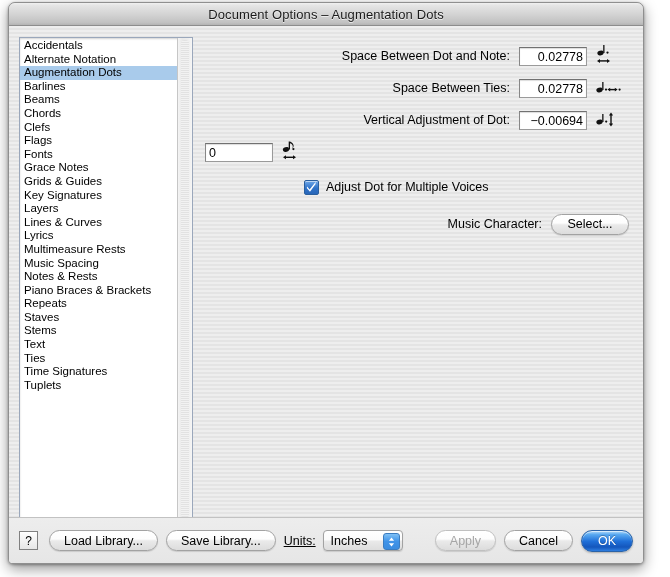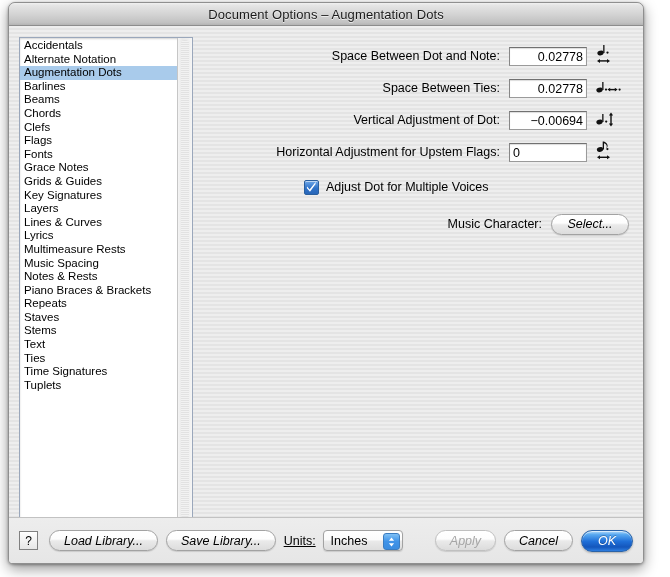--- a/index.html
+++ b/index.html
@@ -108,21 +108,21 @@
   }
   .row .label {
     flex: 1;
     text-align: right;
     font-size: 12.5px;
     color: #000;
     padding-right: 9px;
     white-space: nowrap;
   }
   .field {
-    width: 78px;
+    width: 68px;
     height: 19px;
     background: #fff;
     border: 1px solid #9a9a9a;
     border-top-color: #717171;
     border-left-color: #878787;
     box-shadow: inset 0 1px 1px rgba(0,0,0,0.14);
     font-size: 12.5px;
     color: #000;
     line-height: 19px;
     padding: 0 3px;
@@ -190,21 +190,20 @@
     height: 21px;
     padding: 0 14px;
     border-radius: 11px;
     background: linear-gradient(to bottom, #ffffff 0%, #fdfdfd 42%, #eaeaea 52%, #dcdcdc 100%);
     border: 1px solid #a2a2a2;
     box-shadow: 0 1px 1px rgba(0,0,0,0.13), inset 0 1px 0 #fff;
     font-size: 12.5px;
     color: #000;
     white-space: nowrap;
     box-sizing: border-box;
-    font-style: italic;
   }
   .pill.disabled { color: #a6a6a6; border-color: #c0c0c0; }
   .pill.default {
     background: linear-gradient(to bottom, #b6dcfb 0%, #58a8f0 18%, #1f6fd8 52%, #1456bc 80%, #2e7ee0 100%);
     border: 1px solid #2a63a8;
     color: #fff;
     box-shadow: 0 1px 2px rgba(0,0,0,0.25), inset 0 1px 0 rgba(255,255,255,0.55);
     text-shadow: 0 -1px 0 rgba(0,0,0,0.25);
     width: 52px; padding: 10px;
   }
@@ -366,21 +365,20 @@
               <g fill="#111">
                 <rect x="15.3" y="5.5" width="1.4" height="10"></rect>
                 <polygon points="16,3.6 18.1,6.6 13.9,6.6"></polygon>
                 <polygon points="16,17.4 18.1,14.4 13.9,14.4"></polygon>
               </g>
             </svg>
           </div>
         </div>
 
         <div class="row">
-          <div class="label">Horizontal Adjustment for Upstem Flags:</div>
           <div class="field lalign">0</div>
           <div class="glyph">
             <svg width="20" height="24" viewBox="0 0 20 24">
               <ellipse cx="5" cy="9.5" rx="3.2" ry="2.3" transform="rotate(-20 5 9.5)" fill="#111"></ellipse>
               <rect x="7.7" y="1.5" width="1.3" height="8" fill="#111"></rect>
               <path d="M9 1.5 C13 3.5 13.6 6.2 11.4 8.6 C12.4 5.8 11.6 4 9 3.2 Z" fill="#111"></path>
               <circle cx="12.4" cy="9.1" r="1.1" fill="#111"></circle>
               <g fill="#111">
                 <rect x="4" y="16.6" width="9" height="1.4"></rect>
                 <polygon points="2,17.3 5,15.3 5,19.3"></polygon>

